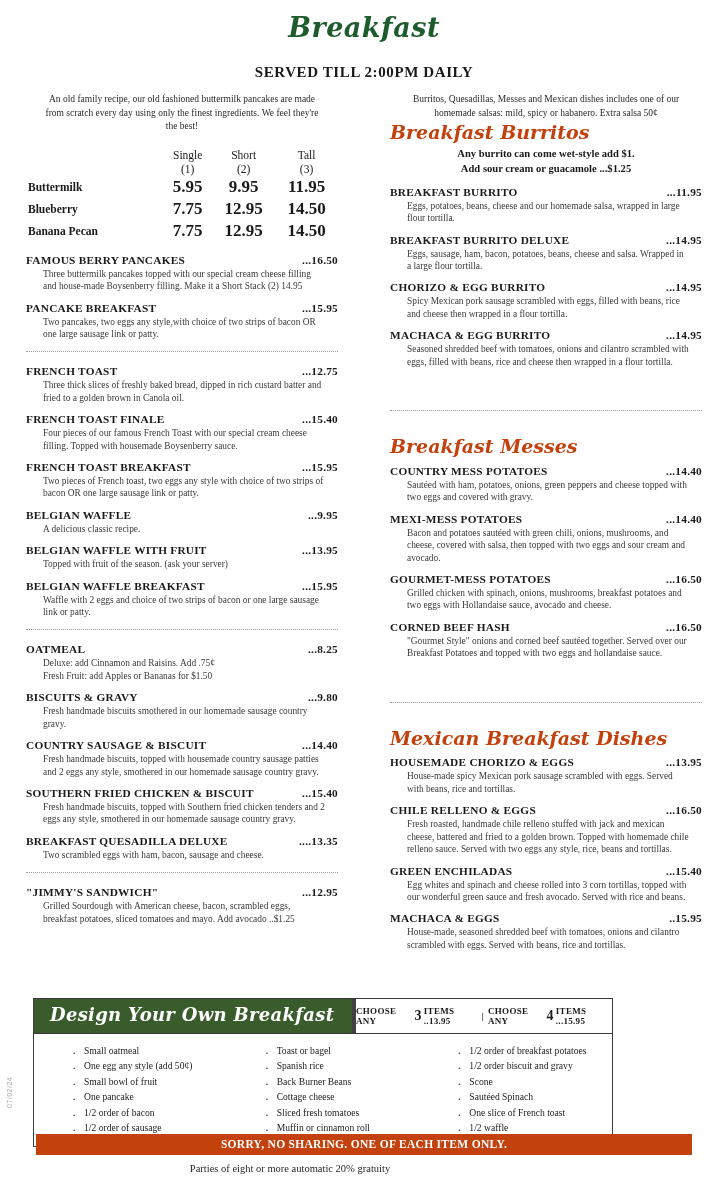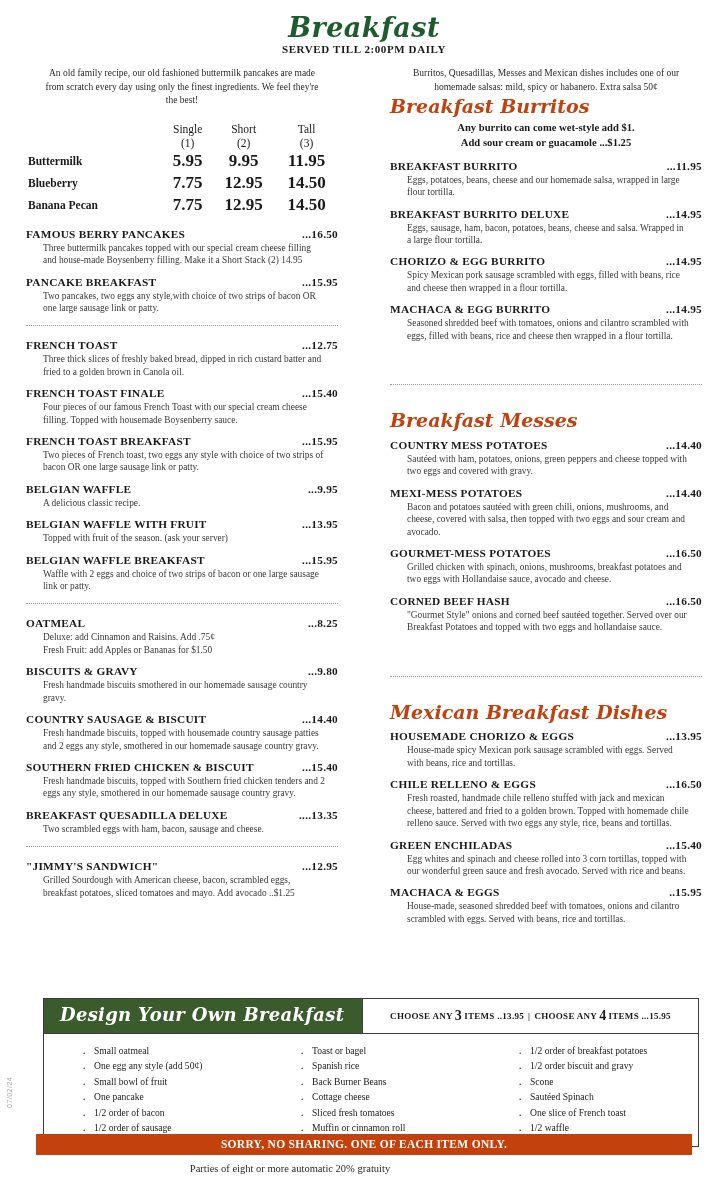--- a/index.html
+++ b/index.html
@@ -23,24 +23,24 @@
   .script-title {
     font-family: "DejaVu Serif", serif;
     font-style: italic;
     font-weight: 700;
     color: #1e5c2e;
     font-size: 27px;
     letter-spacing: 0.5px;
     line-height: 1.05;
   }
   .served-line {
-    margin-top: 1px;
+    margin-top: 22px;
     font-family: "Liberation Serif", serif;
     font-weight: 700;
-    font-size: 11px;
+    font-size: 15px;
     letter-spacing: 0.6px;
   }
 
   
   .columns {
     position: relative;
     display: flex;
     gap: 16px;
     padding: 12px 20px 0 20px;
   }
@@ -115,23 +115,23 @@
     font-size: 10.6px;
     line-height: 1.35;
     margin-bottom: 10px;
   }
   .spacer-sm { height: 10px; }
   .spacer-md { height: 22px; }
 
   
   .dyo {
     position: absolute;
-    left: 43px;
+    left: 33px;
     top: 998px;
-    width: 656px;
+    width: 580px;
     border: 1px solid #3b3b3b;
     background: #fff;
   }
   .dyo-top { display: flex; align-items: stretch; }
   .dyo-banner {
     background: #3a5c2c;
     color: #ffffff;
     width: 318px;
     padding: 5px 0 6px 16px;
     font-family: "DejaVu Serif", serif;
@@ -142,21 +142,21 @@
     line-height: 1.25;
   }
   .dyo-choose {
     flex: 1;
     display: flex;
     align-items: center;
     justify-content: center;
     font-size: 9px;
     font-weight: 700;
     letter-spacing: 0.3px;
-    border-left: 1px solid #404040;
+    border-left: 4px solid #404040;
   }
   .dyo-choose .big { font-size: 14px; font-weight: 700; padding: 0 2px; }
   .dyo-choose .sep { padding: 0 4px; }
   .dyo-lists {
     display: flex;
     padding: 9px 0 10px 0;
     border-top: 1px solid #3b3b3b;
   }
   .dyo-col { flex: 1; padding-left: 38px; }
   .dyo-col ul { list-style: none; }

